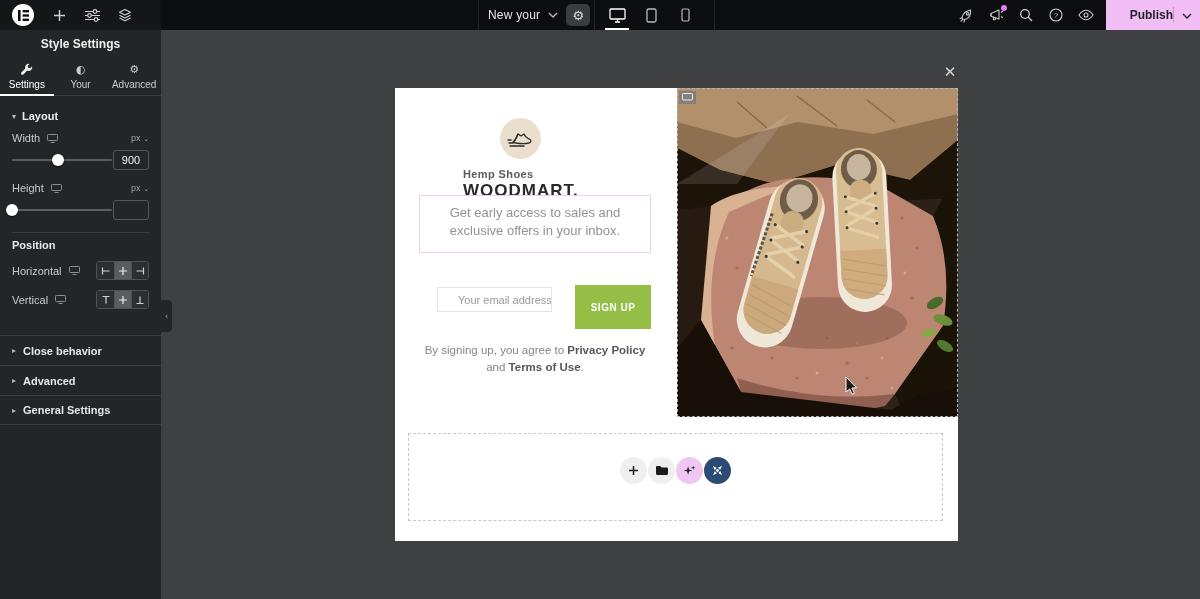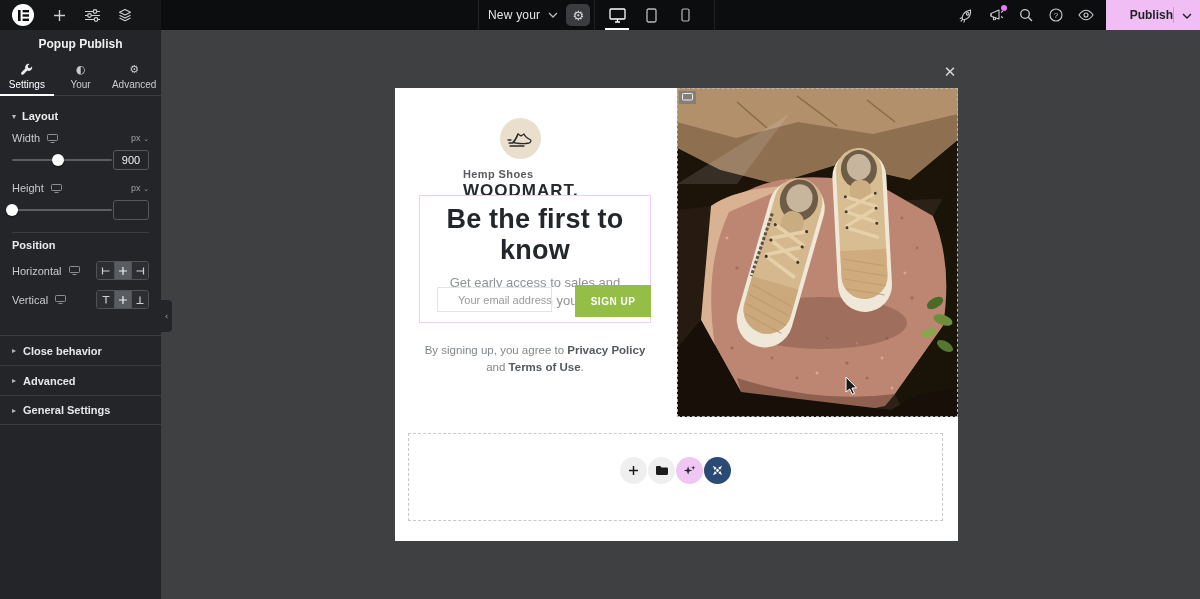--- a/index.html
+++ b/index.html
@@ -68,21 +68,21 @@
   .logo-circle { width:41px; height:41px; border-radius:50%; background:#eadfcc; display:flex; align-items:center; justify-content:center; }
   .brand-top { font-size:11px; font-weight:bold; color:#5a5b5e; letter-spacing:.4px; margin-bottom:1px; }
   .brand-bottom { font-size:17px; font-weight:800; color:#27292c; letter-spacing:1px; }
 
   .heading-block { position:absolute; left:24px; top:107px; width:232px; border:1px solid #f2cdf2; text-align:center; padding:8px 2px 12px; cursor:pointer; }
   .heading-block h1 { font-size:27px; font-weight:bold; color:#23262b; letter-spacing:.2px; margin-bottom:8px; }
   .heading-block .sub { font-size:13px; color:#8f9296; line-height:1.4; }
 
   .email-input { position:absolute; left:42px; top:199px; width:115px; height:25px; border:1px solid #e3e3e3; font-size:11px; color:#6d6d6d; padding-left:20px; background:#fff; font-family:"Liberation Sans",sans-serif; outline:none; }
   .email-input::placeholder { color:#9a9a9a; }
-  .signup-btn { position:absolute; left:180px; top:197px; width:76px; height:32px; background:#94be46; border:none; color:#ffffff; font-size:10px; font-weight:bold; letter-spacing:.5px; cursor:pointer; font-family:"Liberation Sans",sans-serif; }
+  .signup-btn { position:absolute; left:180px; top:197px; width:76px; height:44px; background:#94be46; border:none; color:#ffffff; font-size:10px; font-weight:bold; letter-spacing:.5px; cursor:pointer; font-family:"Liberation Sans",sans-serif; }
 
   .disclaimer { position:absolute; left:24px; top:254px; width:232px; text-align:center; font-size:11.5px; color:#82878b; line-height:1.45; }
   .disclaimer b { color:#54595f; }
 
   .product-image { position:absolute; left:282px; top:0; width:281px; height:329px; outline:1px dashed #b5b5b5; outline-offset:-1px; cursor:pointer; }
   .widget-handle { position:absolute; left:2px; top:3px; width:17px; height:13px; background:rgba(125,125,125,.85); display:flex; align-items:center; justify-content:center; z-index:3; cursor:grab; }
 
   .dropzone { position:absolute; left:13px; top:345px; width:535px; height:88px; border:1px dashed #c9c9c9; }
   .dz-icons { position:absolute; left:0; right:0; top:23px; display:flex; justify-content:center; gap:1px; }
   .dz-circle { width:27px; height:27px; border-radius:50%; display:flex; align-items:center; justify-content:center; cursor:pointer; }
@@ -215,21 +215,21 @@
     <span class="pdiv"></span>
     <span class="chev">
       <svg width="10" height="6" viewBox="0 0 10 6">
           <path d="M1 1l4 4 4-4" stroke="#1f2124" stroke-width="1.4" fill="none"></path>
         </svg>
     </span>
   </div>
 </div>
 
 <div class="sidebar">
-  <div class="sb-title">Popup Publish</div>
+  <div class="sb-title">Style Settings</div>
 
   <div class="sb-tabs">
     <div class="sb-tab active">
       <svg class="ticon" width="13" height="13" viewBox="0 0 14 14">
         <path d="M13 3.6a3.8 3.8 0 0 1-5.1 4.6L3.6 12.5a1.6 1.6 0 0 1-2.2-2.2L5.7 6A3.8 3.8 0 0 1 10.3 1l-2 2 .5 2.2L11 5.6l2-2Z" fill="#eceded"></path>
       </svg>
       <span class="tlabel">Settings</span>
     </div>
     <div class="sb-tab">
       <span class="ticon glyph">◐</span>
@@ -390,21 +390,20 @@
           </g>
         </svg>
       </div>
       <div>
         <div class="brand-top">Hemp Shoes</div>
         <div class="brand-bottom">WOODMART.</div>
       </div>
     </div>
 
     <div class="heading-block">
-      <h1>Be the first to know</h1>
       <div class="sub">Get early access to sales and exclusive offers in your inbox.</div>
     </div>
 
     <input class="email-input" type="text" placeholder="Your email address" style="">
     <button class="signup-btn">SIGN UP</button>
 
     <div class="disclaimer">
       <span>By signing up, you agree to </span><b>Privacy Policy</b><span> and </span><b>Terms of Use</b><span>.</span>
     </div>
 

